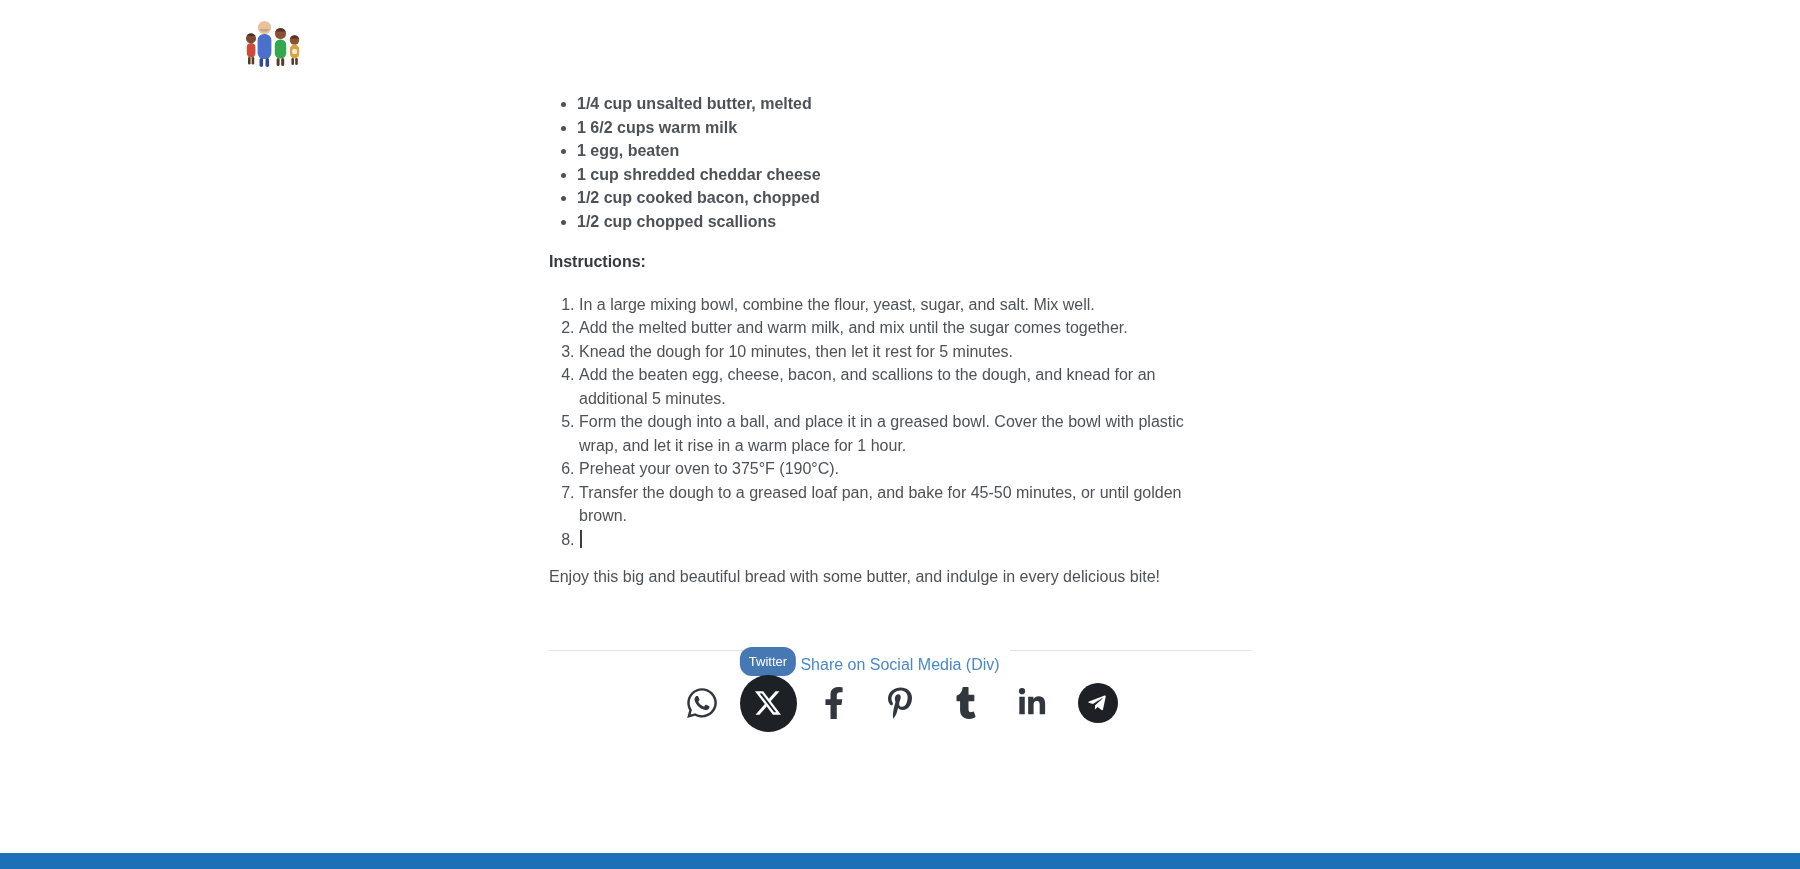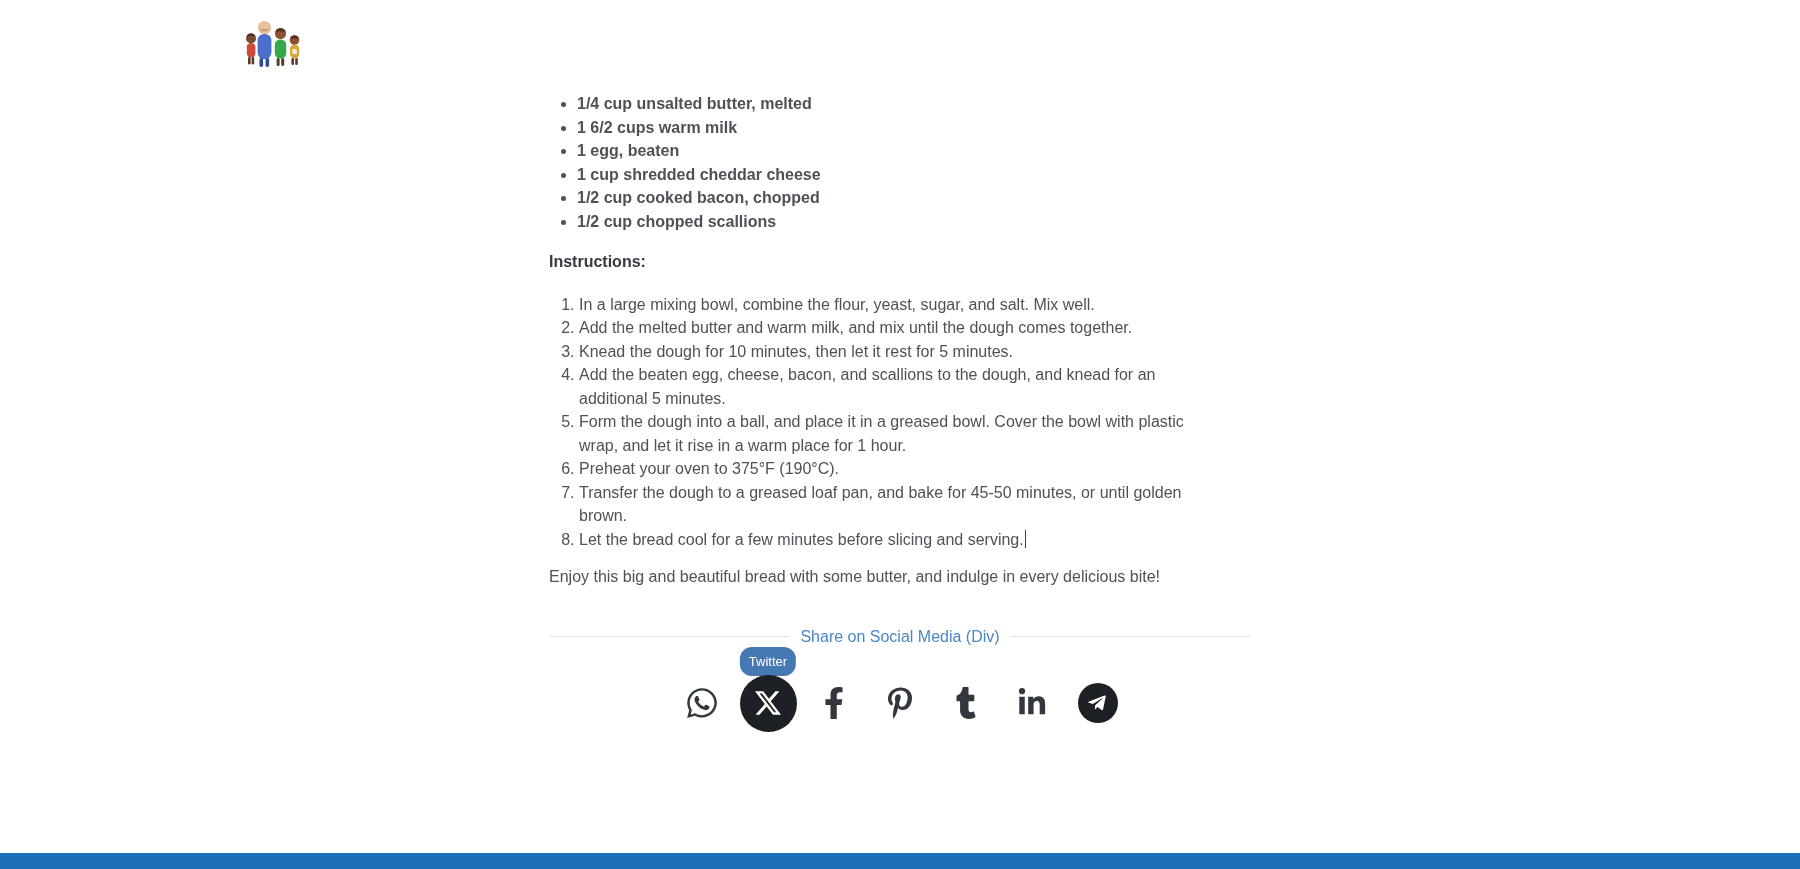--- a/index.html
+++ b/index.html
@@ -76,21 +76,21 @@
   
   .share-divider {
     position: absolute;
     left: 0; top: 533px;
     width: 702px;
     display: flex;
     align-items: center;
     gap: 10px;
   }
   .share-divider .line { flex: 1; height: 1px; background: #e2e2e2; }
-  .share-divider .label { color: #4a87c7; font-size: 16px; white-space: nowrap; cursor: pointer; }
+  .share-divider .label { color: #4a87c7; font-size: 16px; white-space: nowrap; cursor: pointer; margin-top: 28px; }
 
   
   .tooltip {
     position: absolute;
     top: 555px;
     left: 219px;
     transform: translateX(-50%);
     background: #4679b4;
     color: #ffffff;
     font-size: 13px;
@@ -181,30 +181,30 @@
       <li>1 egg, beaten</li>
       <li>1 cup shredded cheddar cheese</li>
       <li>1/2 cup cooked bacon, chopped</li>
       <li>1/2 cup chopped scallions</li>
     </ul>
 
     <p class="instructions-heading">Instructions:</p>
 
     <ol class="steps">
       <li><span class="step-text">In a large mixing bowl, combine the flour, yeast, sugar, and salt. Mix well.</span></li>
-      <li><span class="step-text">Add the melted butter and warm milk, and mix until the dough comes together.</span></li>
+      <li><span class="step-text">Add the melted butter and warm milk, and mix until the sugar comes together.</span></li>
       <li><span class="step-text">Knead the dough for 10 minutes, then let it rest for 5 minutes.</span></li>
       <li><span class="step-text">Add the beaten egg, cheese, bacon, and scallions to the dough, and knead for an
 additional 5 minutes.</span></li>
       <li><span class="step-text">Form the dough into a ball, and place it in a greased bowl. Cover the bowl with plastic
 wrap, and let it rise in a warm place for 1 hour.</span></li>
       <li><span class="step-text">Preheat your oven to 375°F (190°C).</span></li>
       <li><span class="step-text">Transfer the dough to a greased loaf pan, and bake for 45-50 minutes, or until golden
 brown.</span></li>
-      <li><span class="step-text">Let the bread cool for a few minutes before slicing and serving.</span><span class="caret"></span></li>
+      <li><span class="caret"></span></li>
     </ol>
 
     <p class="closing">Enjoy this big and beautiful bread with some butter, and indulge in every delicious bite!</p>
 
     <div class="share-divider">
       <div class="line"></div>
       <span class="label">Share on Social Media (Div)</span>
       <div class="line"></div>
     </div>
 

